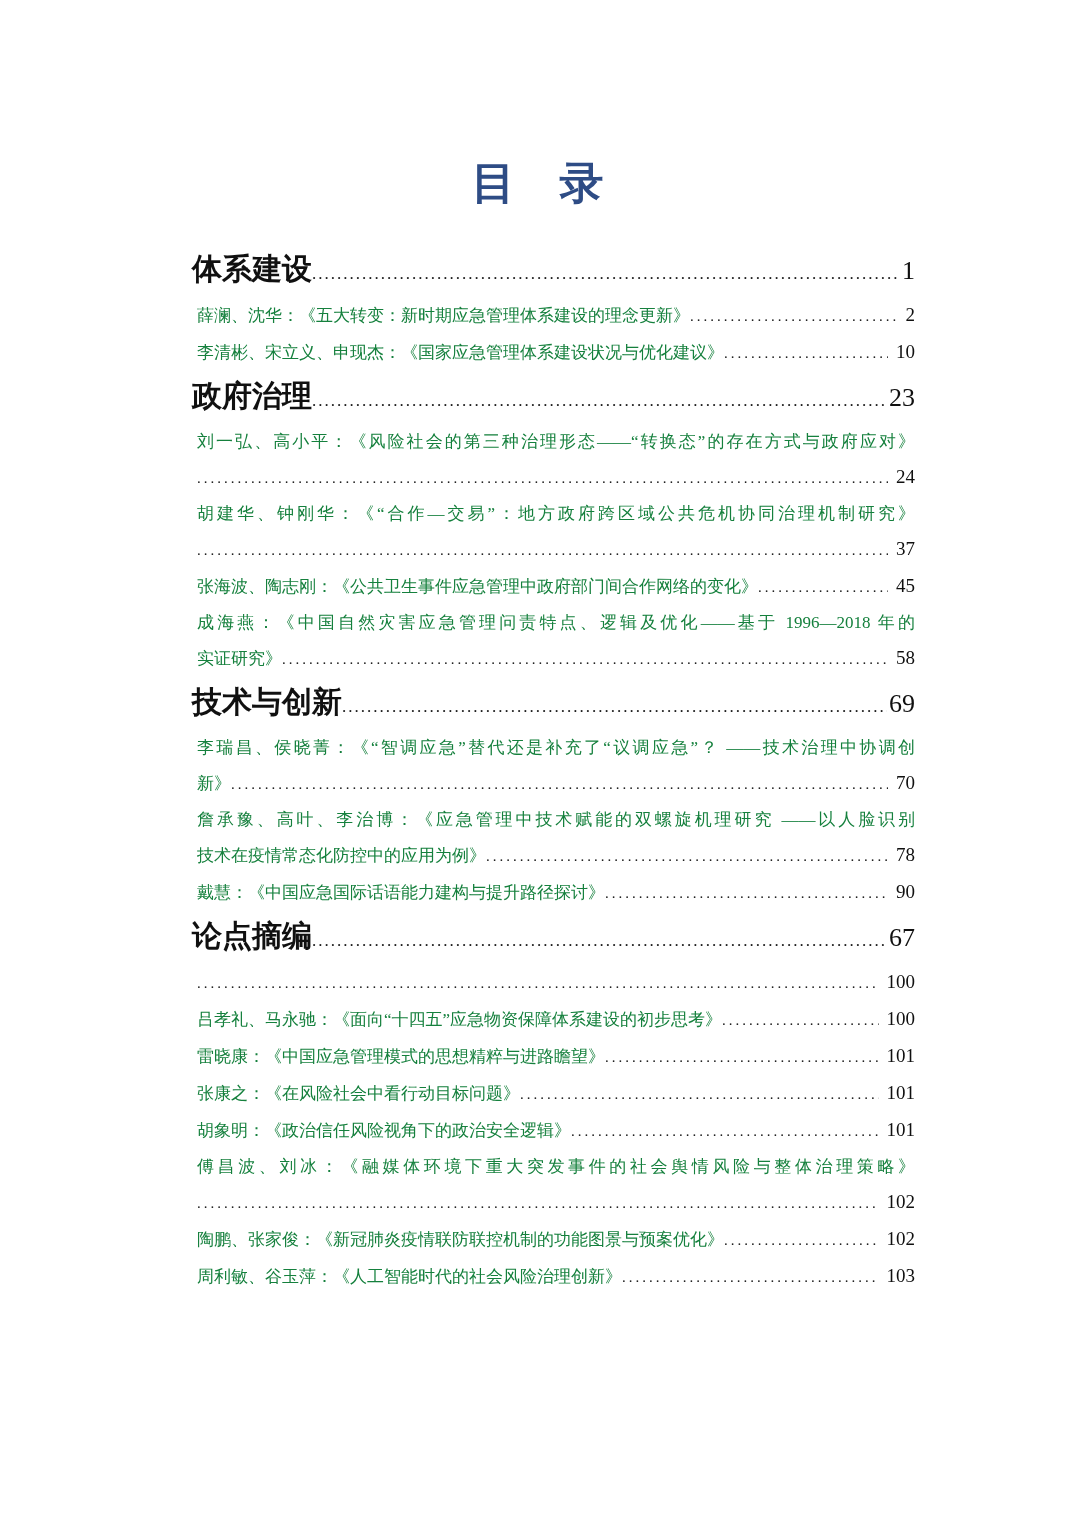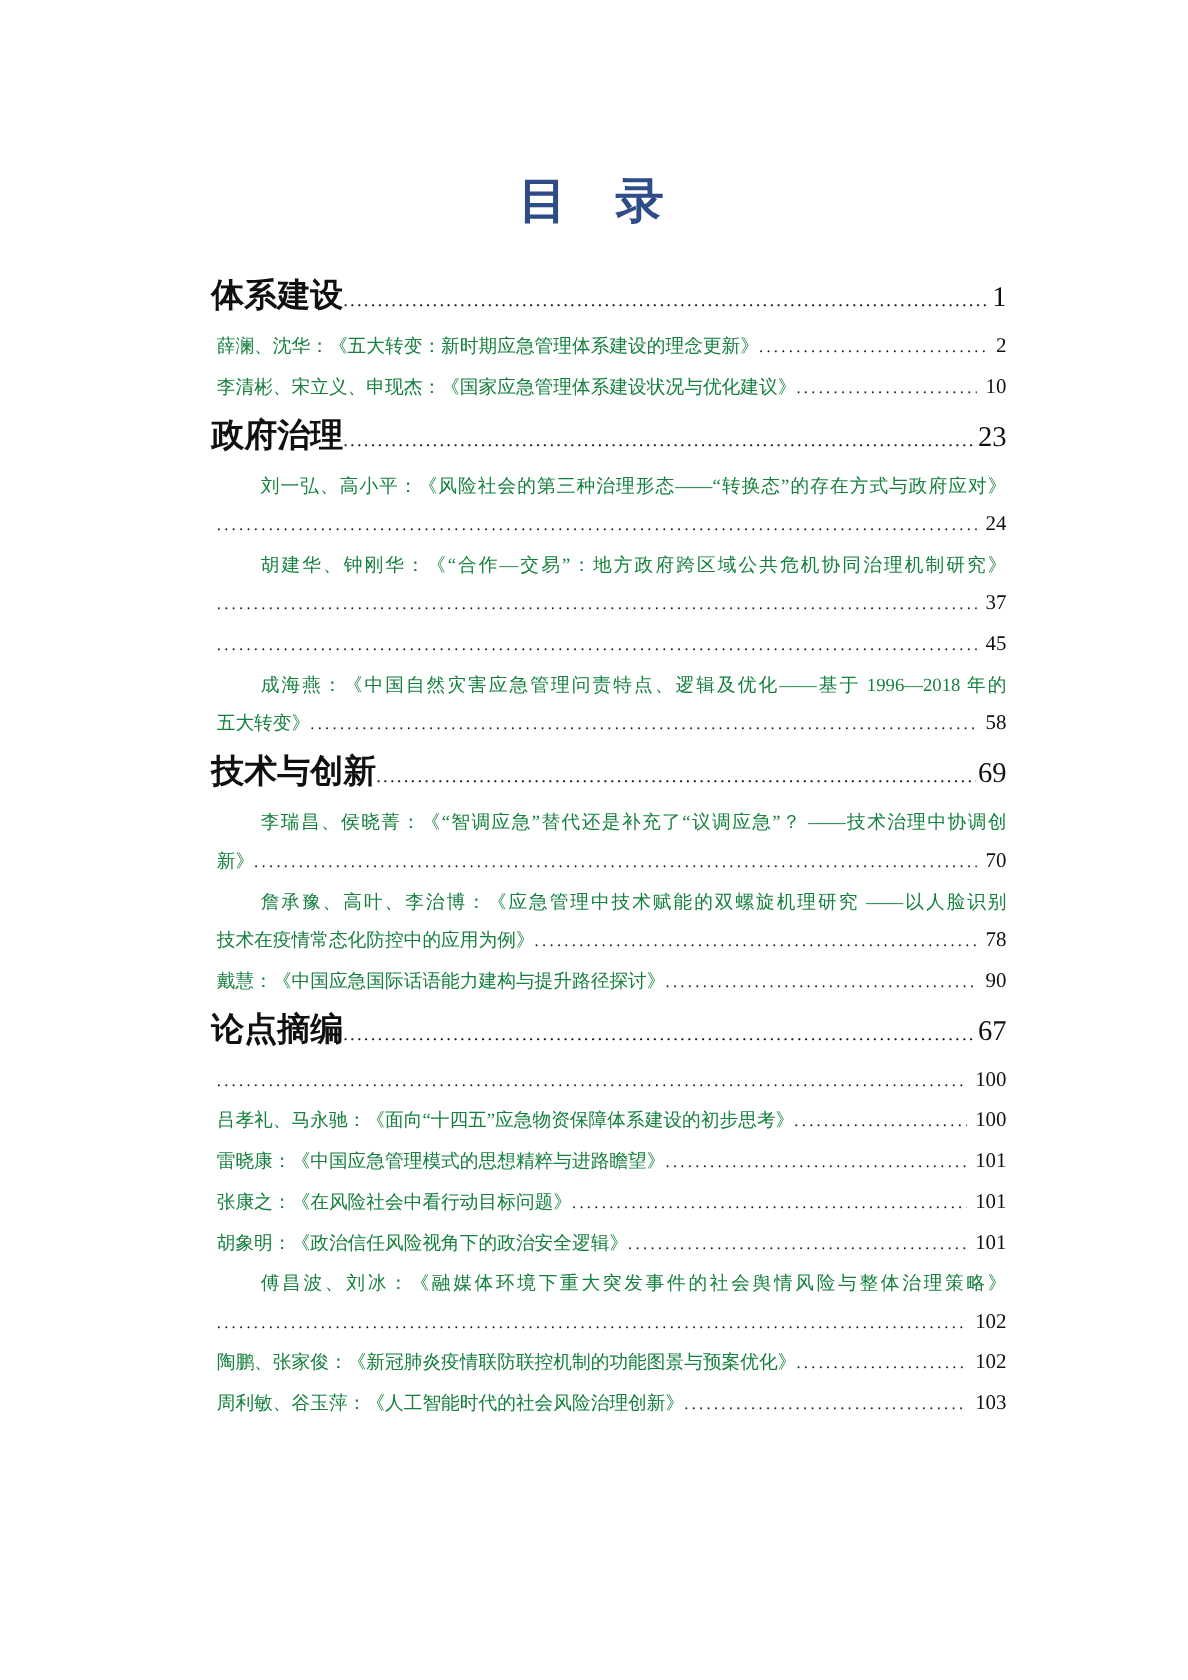--- a/index.html
+++ b/index.html
@@ -68,21 +68,20 @@
     color: #15803d;
     white-space: nowrap;
     flex: 0 0 auto;
   }
   .entry-line.full .txt {
     flex: 1 1 auto;
     white-space: normal;
     overflow: hidden;
     text-align: justify;
     text-align-last: justify;
-    margin-left: 40px;
   }
   .entry-line .pg {
     font-size: 19px;
     color: #101010;
     padding-left: 8px;
     flex: 0 0 auto;
   }
   .entry-line .dots::after {
     font-size: 15px;
     letter-spacing: 3px;
@@ -135,28 +134,29 @@
       </div>
       <div class="toc-line entry-line full">
         <span class="txt">胡建华、钟刚华：《“合作—交易”：地方政府跨区域公共危机协同治理机制研究》</span>
       </div>
       <div class="toc-line entry-line">
         <span class="txt"></span>
         <span class="dots"></span>
         <span class="pg">37</span>
       </div>
       <div class="toc-line entry-line">
+        <span class="txt">张海波、陶志刚：《公共卫生事件应急管理中政府部门间合作网络的变化》</span>
         <span class="dots"></span>
         <span class="pg">45</span>
       </div>
       <div class="toc-line entry-line full">
         <span class="txt">成海燕：《中国自然灾害应急管理问责特点、逻辑及优化——基于 1996—2018 年的</span>
       </div>
       <div class="toc-line entry-line">
-        <span class="txt">五大转变》</span>
+        <span class="txt">实证研究》</span>
         <span class="dots"></span>
         <span class="pg">58</span>
       </div>
       <div class="toc-line section-line">
         <span class="txt">技术与创新</span>
         <span class="dots"></span>
         <span class="pg">69</span>
       </div>
       <div class="toc-line entry-line full">
         <span class="txt">李瑞昌、侯晓菁：《“智调应急”替代还是补充了“议调应急”？ ——技术治理中协调创</span>

